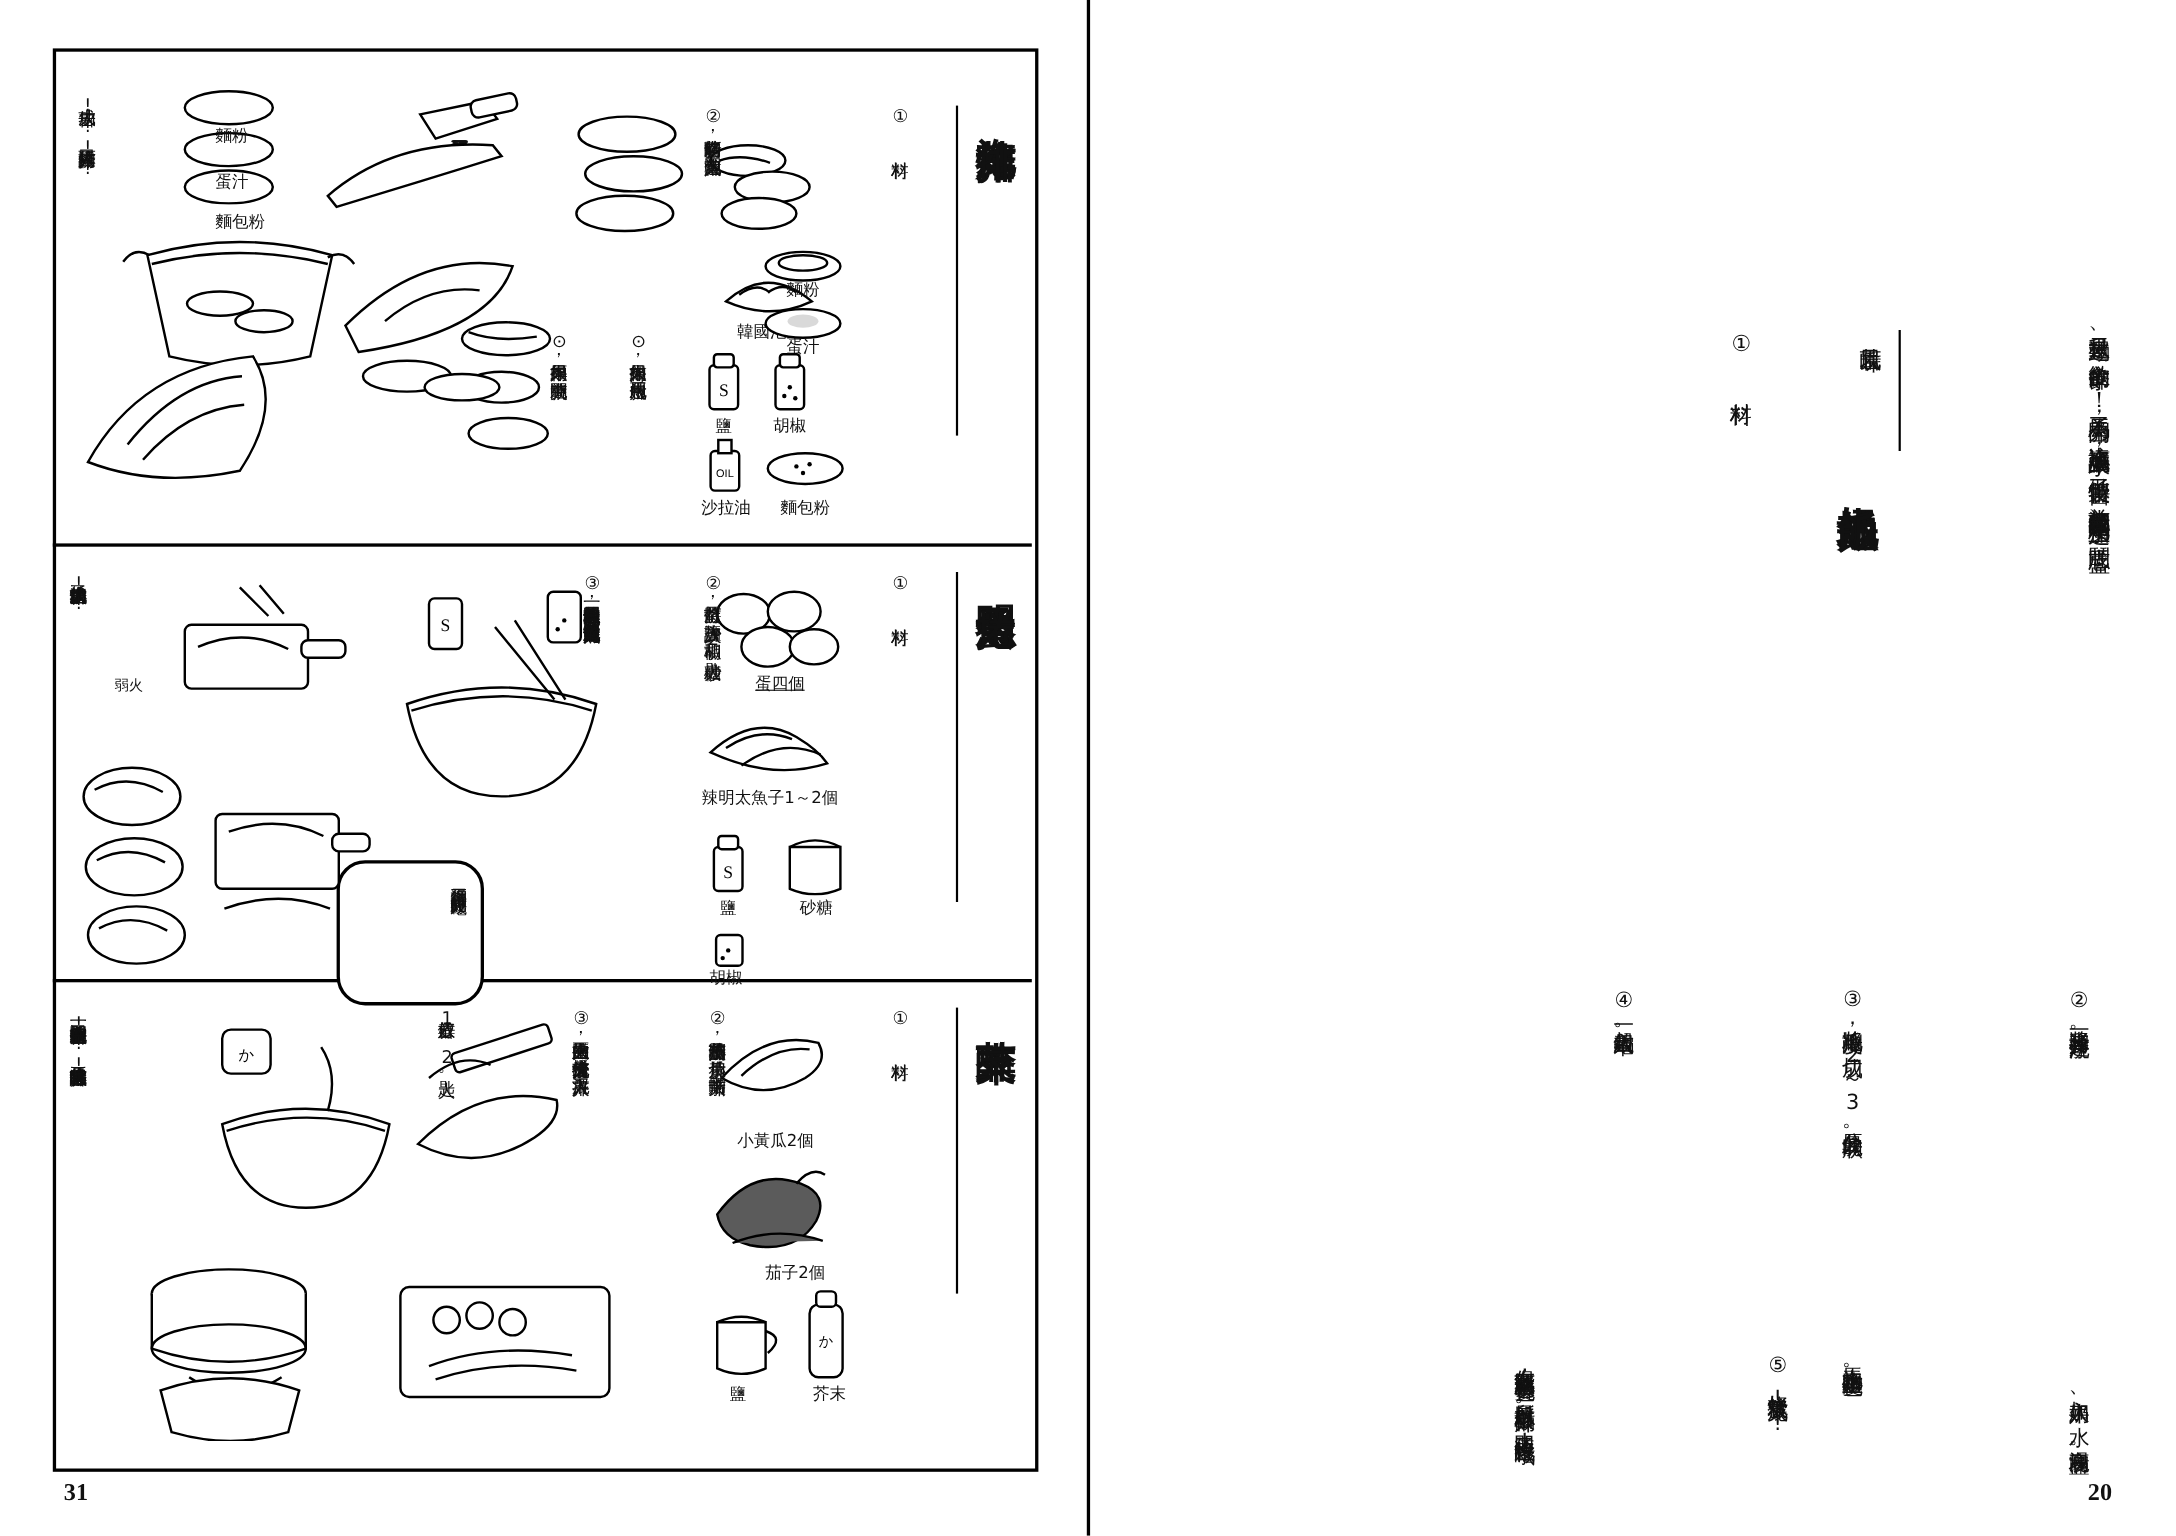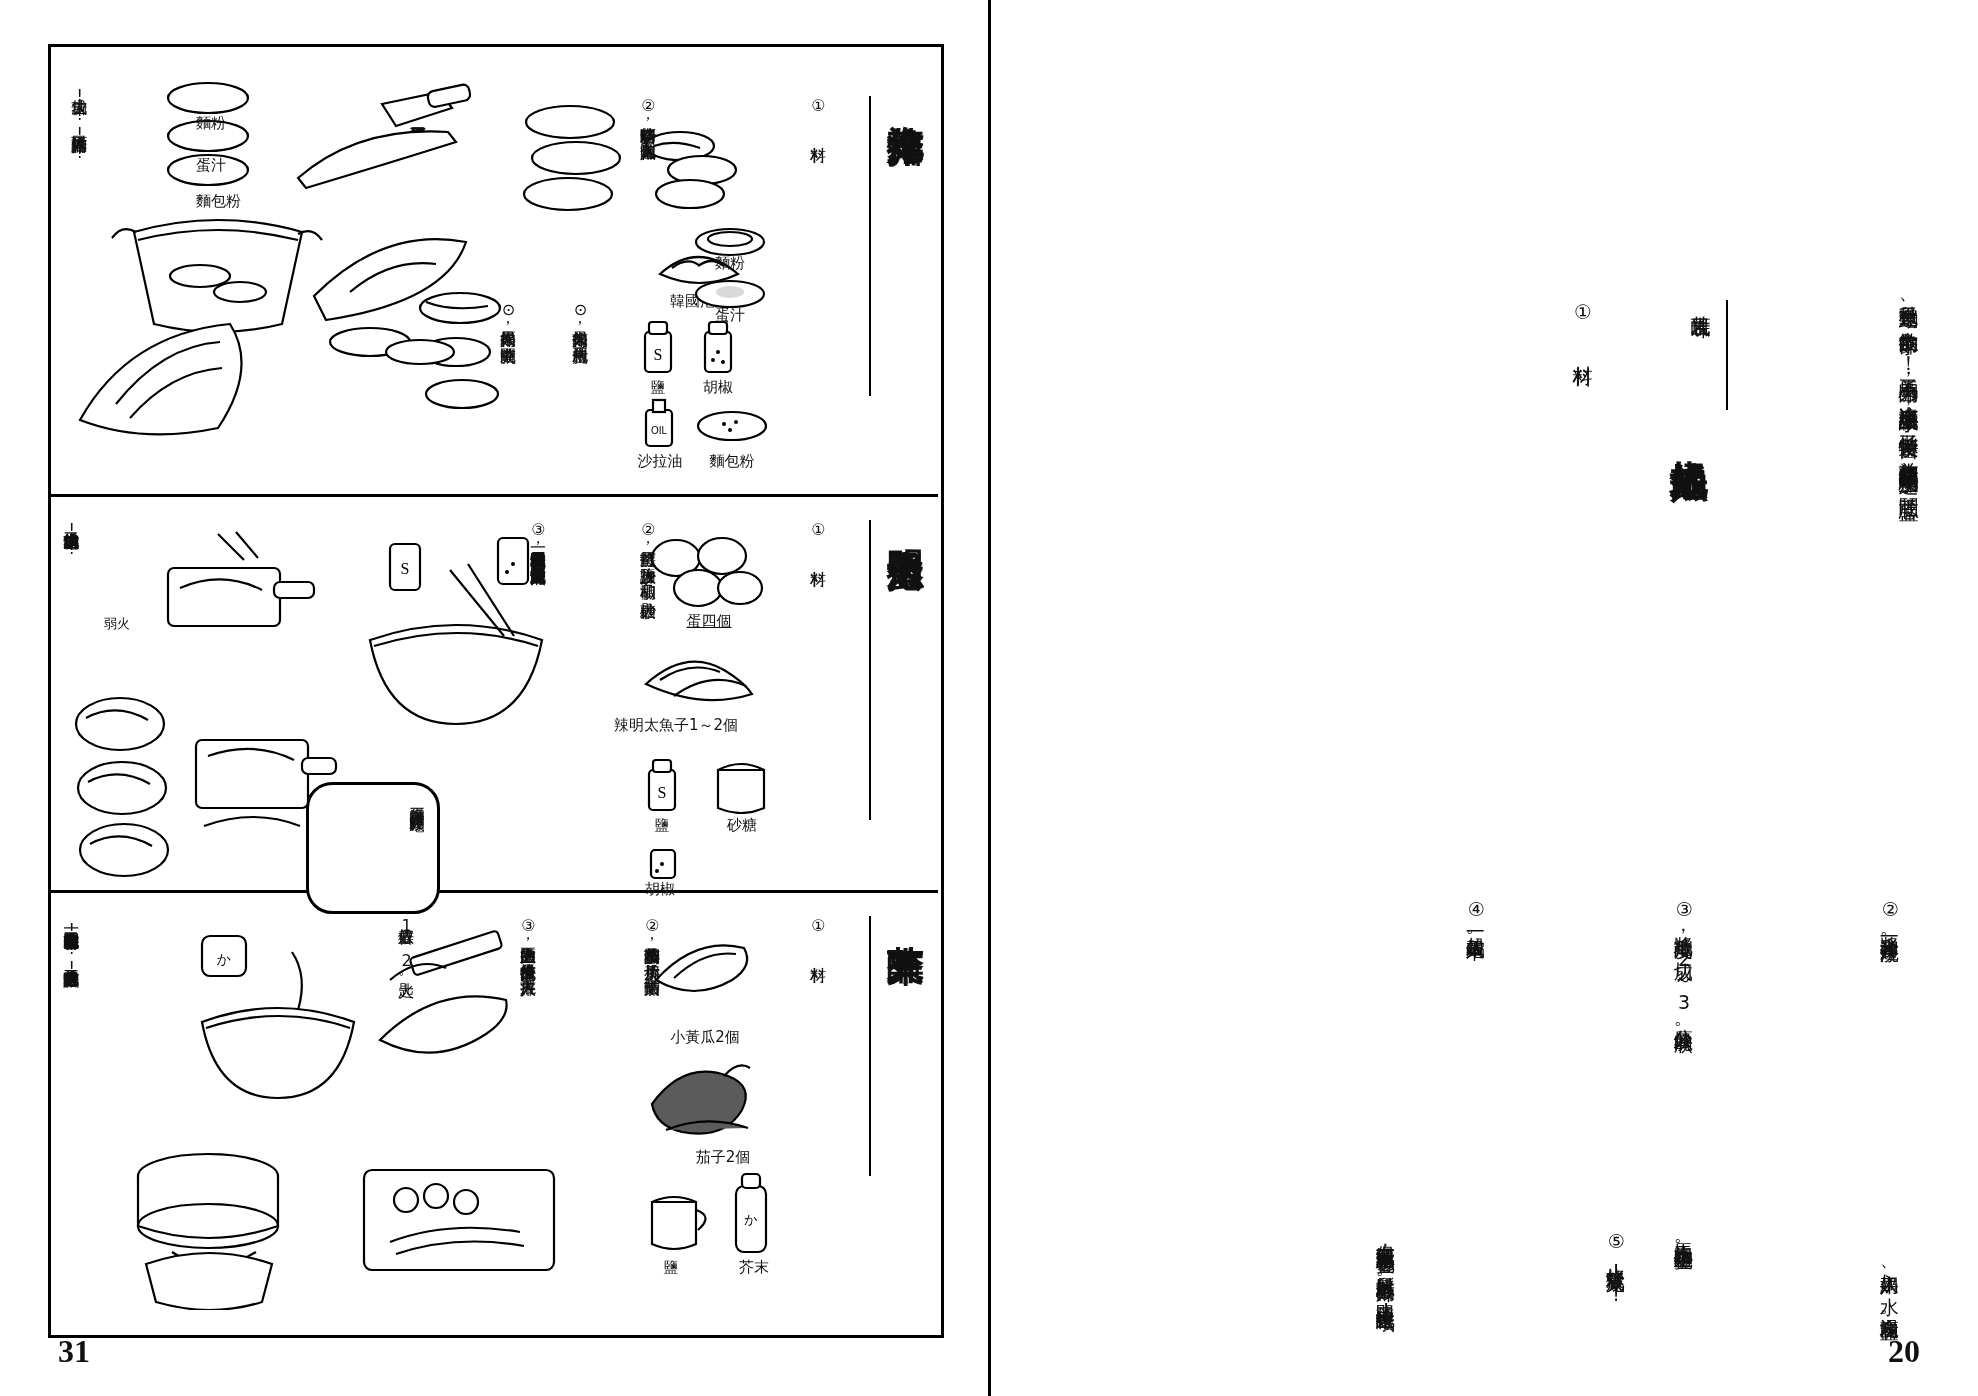--- a/index.html
+++ b/index.html
@@ -47,21 +47,21 @@
   .ink{stroke:#000;fill:none;stroke-width:2.2;}
   .inkf{stroke:#000;stroke-width:2.2;fill:#fff;}
   .gray{fill:#d9d9d9;}
   .blk{fill:#000;}
 
   .cap{position:absolute;font-size:16px;line-height:1.2;}
 
   
   .rp{position:absolute;left:991px;top:0;width:987px;height:1396px;}
 
-  .page-num{position:absolute;bottom:26px;font-size:32px;font-weight:bold;font-family:"Liberation Serif",serif;}
+  .page-num{position:absolute;bottom:26px;font-size:22px;font-weight:bold;font-family:"Liberation Serif",serif;}
   .pn-left{left:58px;}
   .pn-right{right:58px;}
 
   .bubble{
     position:absolute;border:3px solid #000;border-radius:26px;background:#fff;
   }
 </style>
 </head>
 <body>
 
@@ -242,21 +242,21 @@
     </svg>
     <div class="lbl-c" style="position:absolute;left:644px;top:612px;width:130px;text-decoration:underline;">
       <span>蛋四個</span>
     </div>
 
     <svg style="position:absolute;left:630px;top:640px;" width="140" height="74">
       <path d="M16 44 q40 -36 78 -14 q20 12 28 24 q-50 16 -106 -10z" class="inkf"></path>
       <path d="M30 40 q30 -20 60 -8" class="ink"></path>
       <path d="M44 56 q36 -26 72 -10" class="ink"></path>
     </svg>
-    <div class="lbl-c" style="position:absolute;left:592px;top:716px;width:168px;">
+    <div class="lbl-c" style="position:absolute;left:616px;top:716px;width:168px;">
       <span>辣明太魚子1～2個</span>
     </div>
 
     <svg style="position:absolute;left:640px;top:756px;" width="46" height="58">
       <rect x="9" y="14" width="26" height="40" rx="4" class="inkf"></rect>
       <rect x="13" y="4" width="18" height="12" rx="3" class="inkf"></rect>
       <text x="22" y="42" font-size="16" text-anchor="middle" font-family="Liberation Serif, serif">S</text>
     </svg>
     <div class="lbl-c" style="position:absolute;left:628px;top:816px;width:68px;">
       <span>鹽</span>

